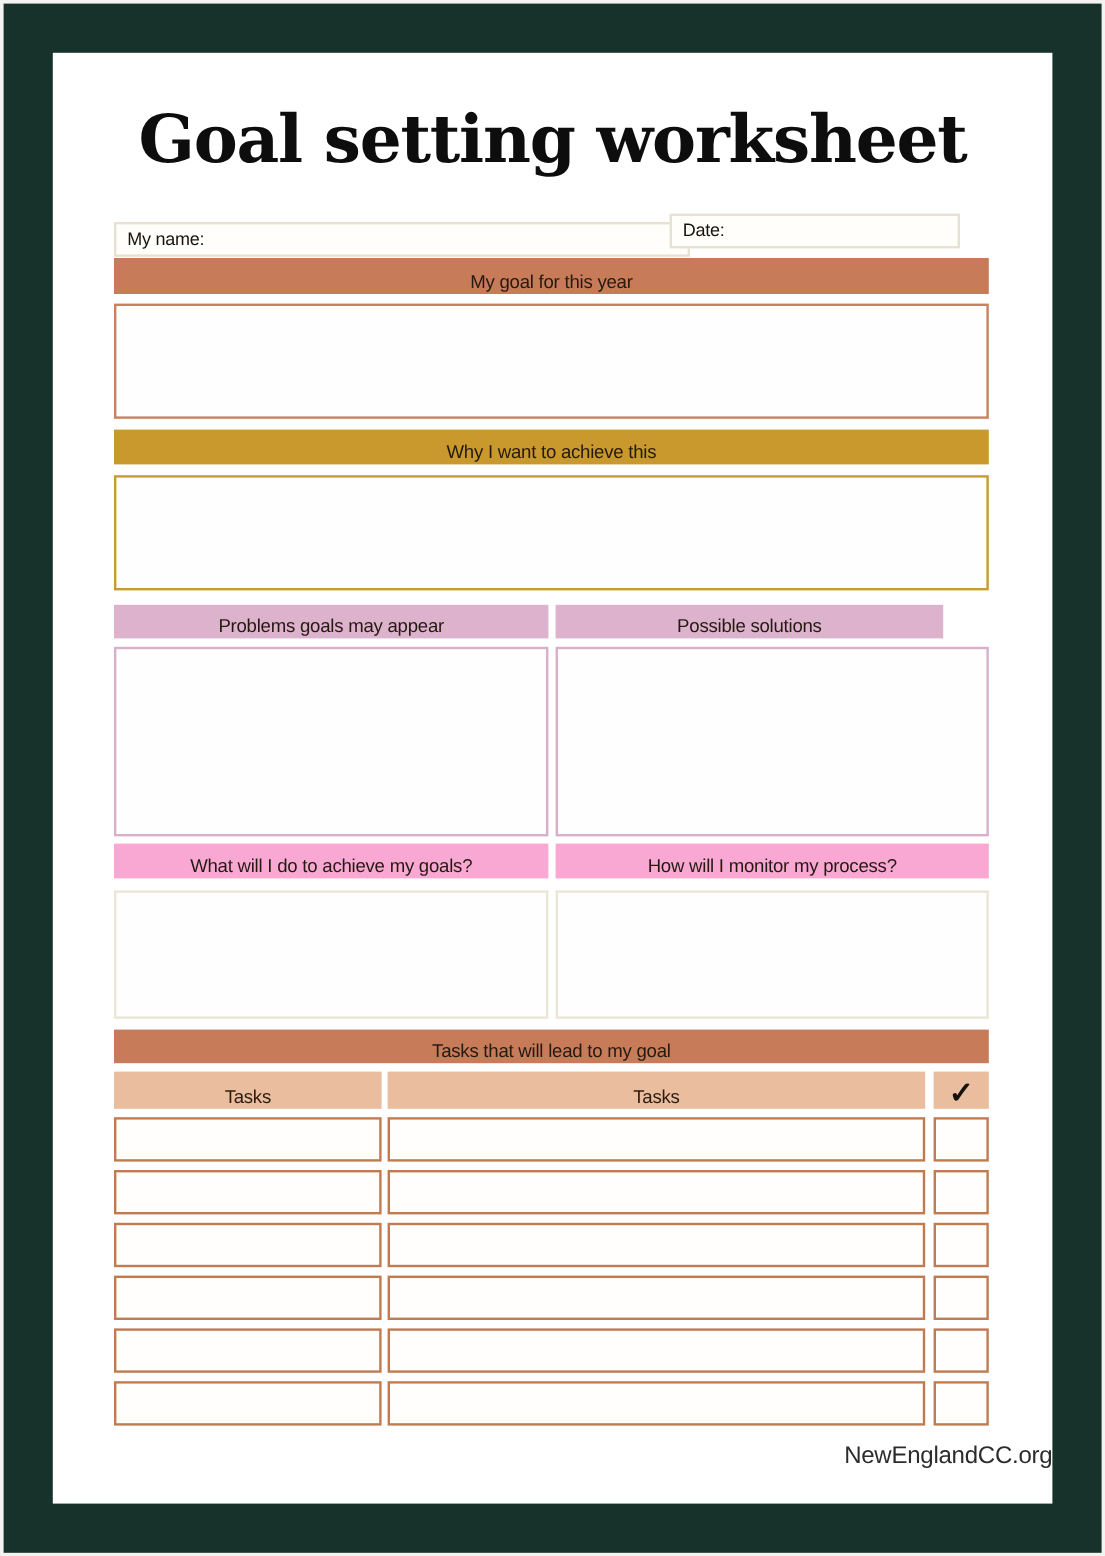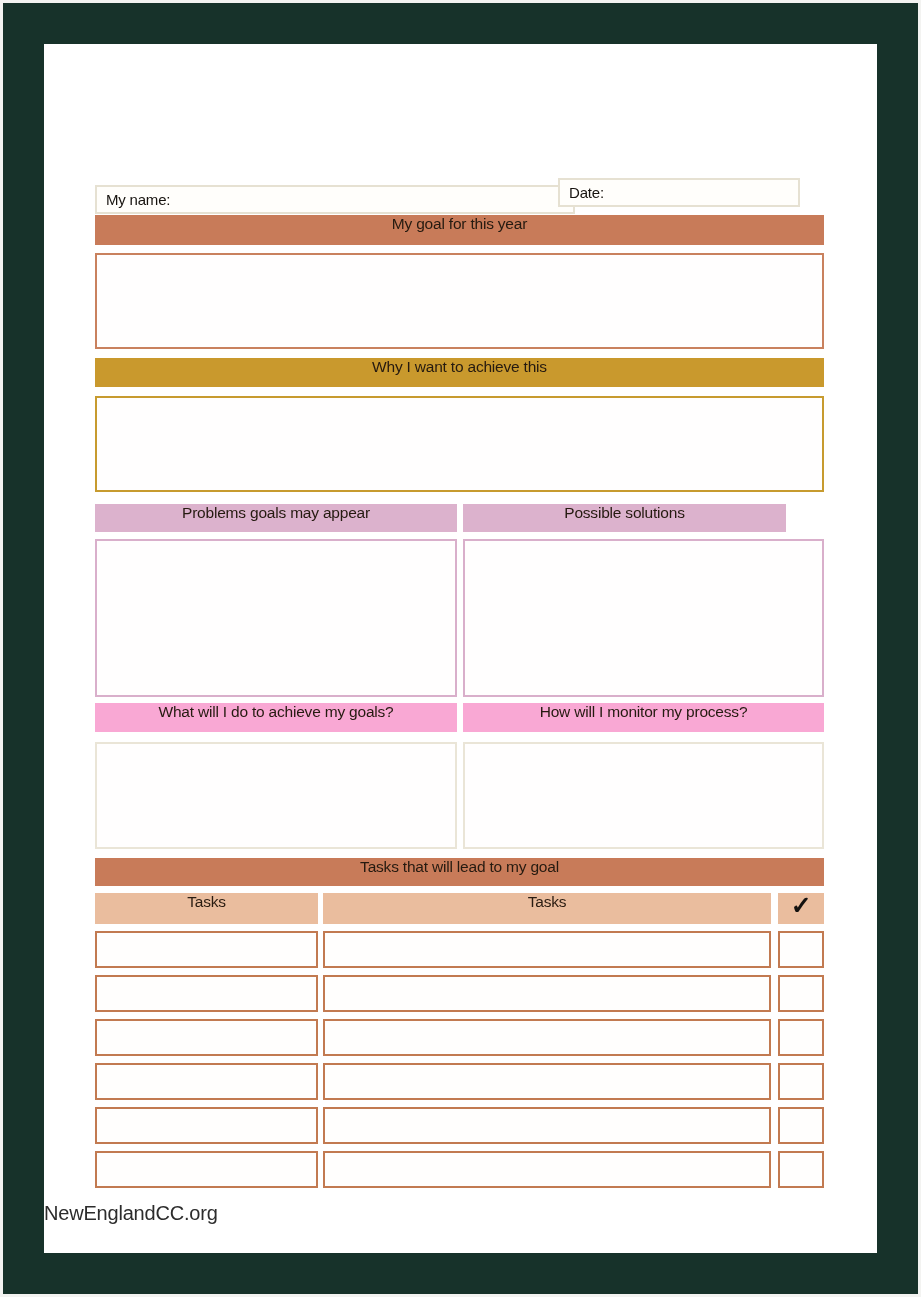--- a/index.html
+++ b/index.html
@@ -24,21 +24,21 @@
 
   
   .field{
     border:2px solid #e6e1d2;background:#fffefb;
     display:flex;align-items:center;padding:0 9px;
     font-size:15px;letter-spacing:-0.2px;color:#17130f;
   }
 
   
   .bar{
-    display:flex;align-items:flex-start;justify-content:center;
+    display:flex;align-items:flex-end;justify-content:center;
     font-size:15.5px;letter-spacing:-0.2px;color:#251a10;
   }
   .bar.terracotta{background:#c87b59;}
   .bar.gold{background:#c9992d;}
   .bar.pink{background:#dcb2cd;}
   .bar.cream{background:#f9a8d4;}
   .bar.peach{background:#eabd9e;color:#2a1c11;}
 
   
   .box{background:#fffefe;}
@@ -55,31 +55,32 @@
   .task-row{position:absolute;left:51px;width:729px;height:37px;}
   .task-row .c-date{position:absolute;left:0;width:223px;top:0;bottom:0;}
   .task-row .c-task{position:absolute;left:228px;width:448px;top:0;bottom:0;}
   .task-row .c-check{position:absolute;left:683px;width:46px;top:0;bottom:0;}
 
   .check-glyph{
     font-size:25px;font-weight:700;color:#141210;line-height:1;
   }
 
   .footer{
-    position:absolute;top:1158px;left:0;width:100%;text-align:left;
+    position:absolute;top:1158px;left:0;width:100%;text-align:right;
     font-size:20px;letter-spacing:-0.2px;color:#2c2c2c;
   }
 </style>
 </head>
 <body>
 
 <div class="green-frame"></div>
 
 <div class="page">
 
+  <div class="title">Goal setting worksheet</div>
 
   <div class="abs field" style="left:51px;top:141px;width:480px;height:29px;">
     <span>My name:</span>
     <span></span>
   </div>
   <div class="abs field" style="left:514px;top:134px;width:242px;height:29px;">
     <span>Date:</span>
     <span></span>
   </div>
 

